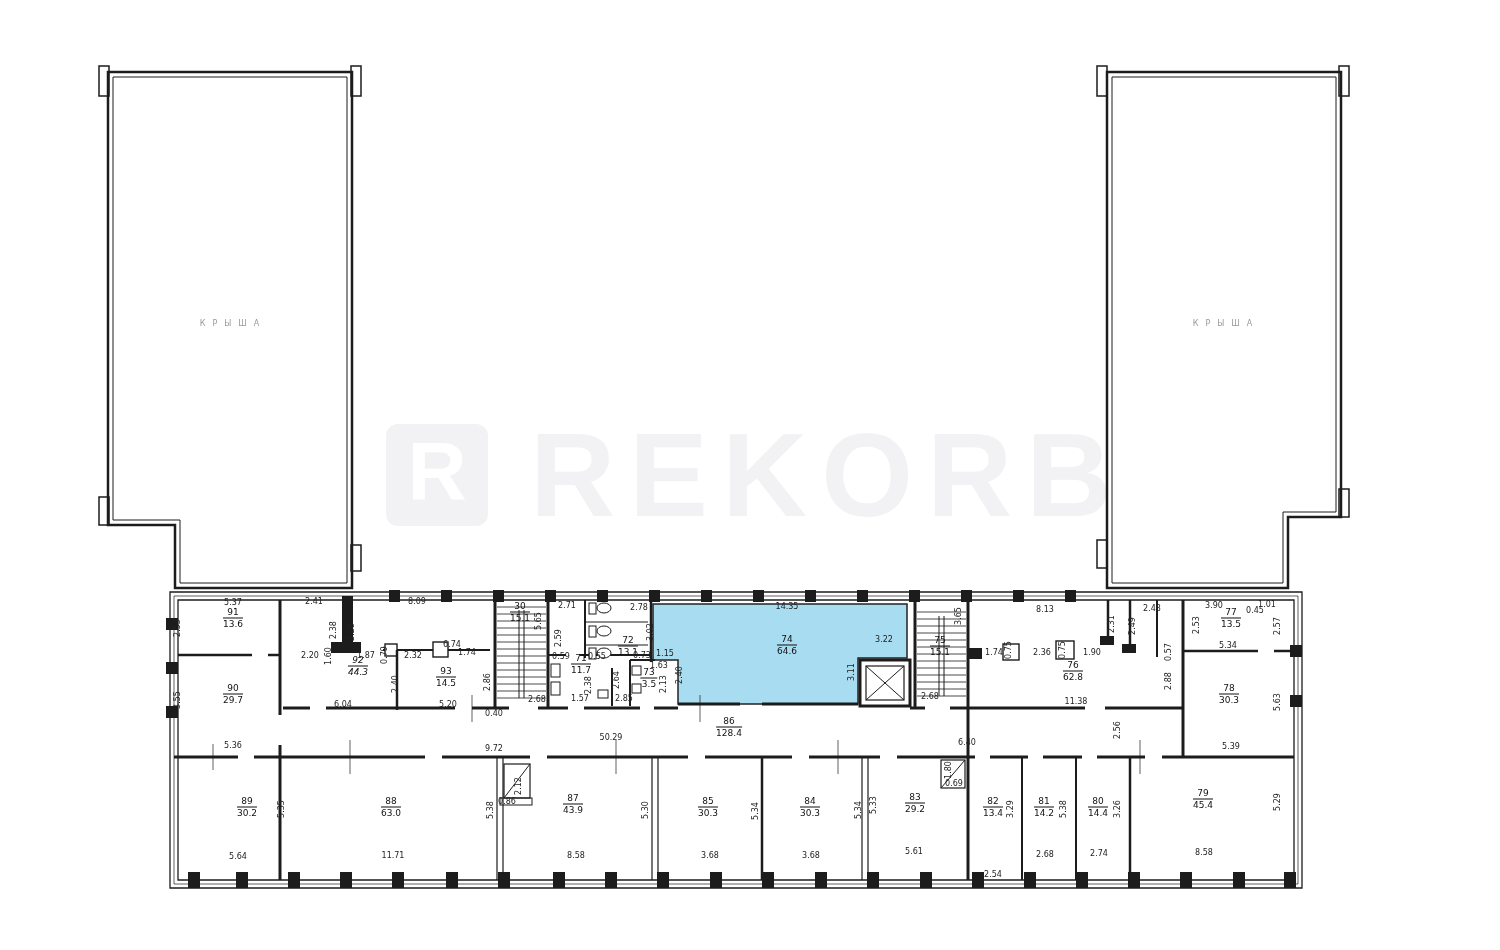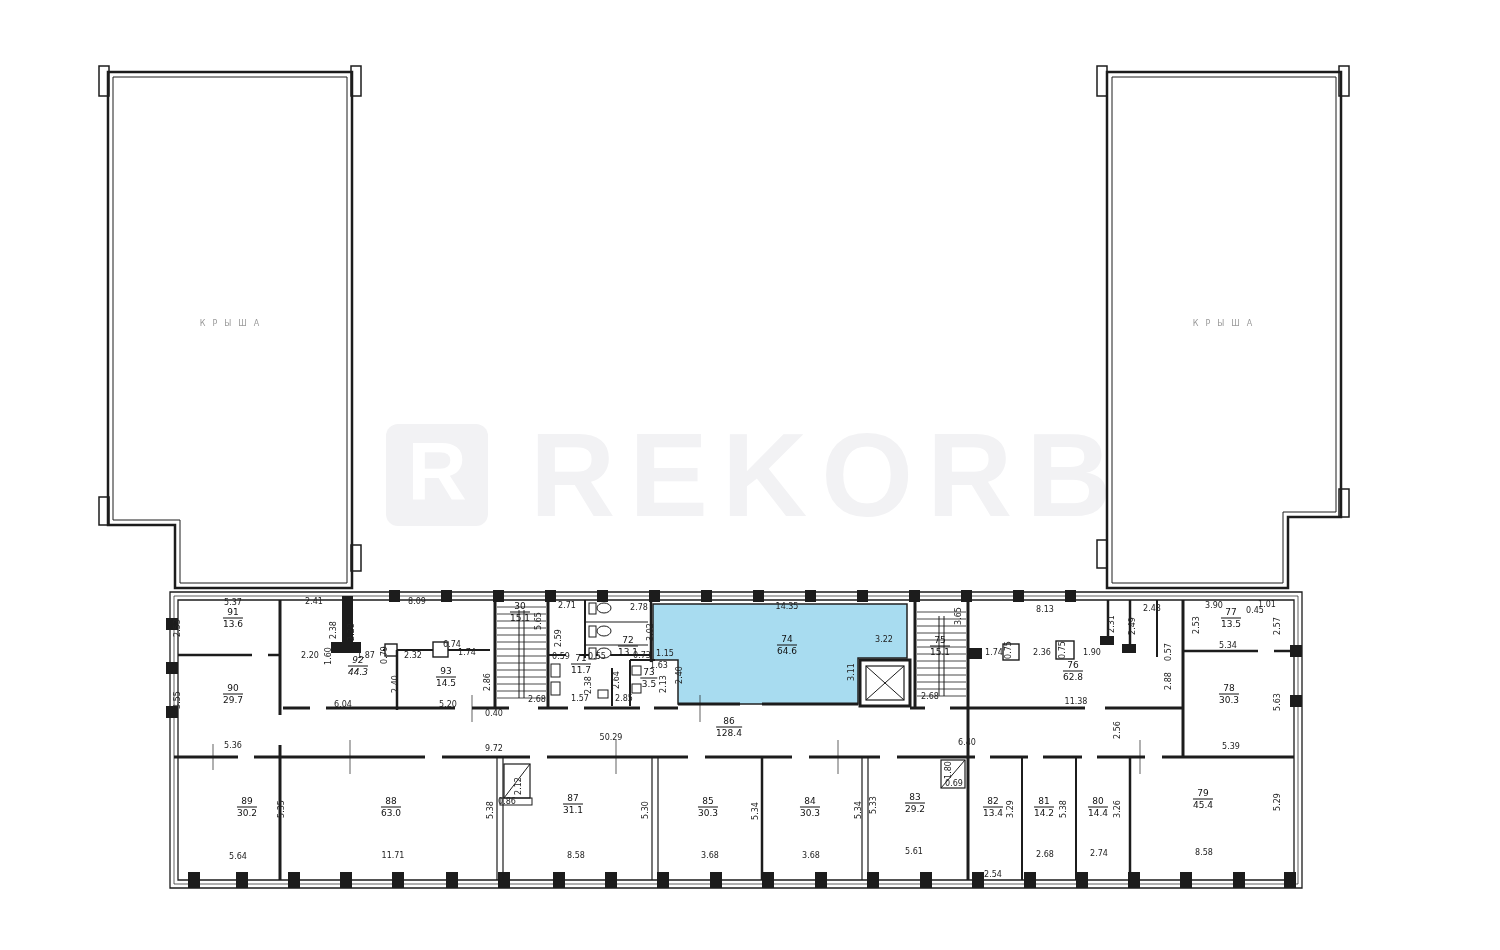--- a/index.html
+++ b/index.html
@@ -298,21 +298,21 @@
       <div class="room" style="left: 235px; top: 807px; margin-left: 12px;">
         <span class="num">89</span>
         <span class="area">30.2</span>
       </div>
       <div class="room" style="left: 391px; top: 807px;">
         <span class="num">88</span>
         <span class="area">63.0</span>
       </div>
       <div class="room" style="left: 573px; top: 804px;">
         <span class="num">87</span>
-        <span class="area">31.1</span>
+        <span class="area">43.9</span>
       </div>
       <div class="room" style="left: 708px; top: 807px;">
         <span class="num">85</span>
         <span class="area">30.3</span>
       </div>
       <div class="room" style="left: 810px; top: 807px;">
         <span class="num">84</span>
         <span class="area">30.3</span>
       </div>
       <div class="room" style="left: 915px; top: 803px;">

